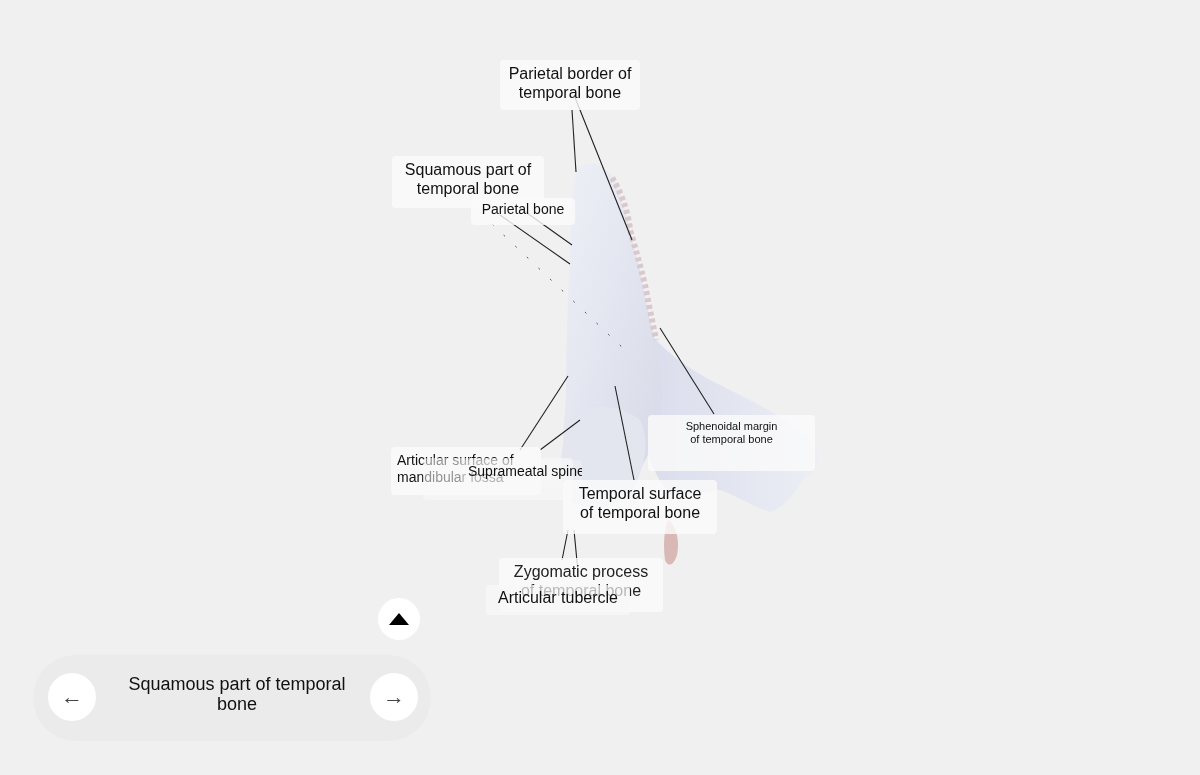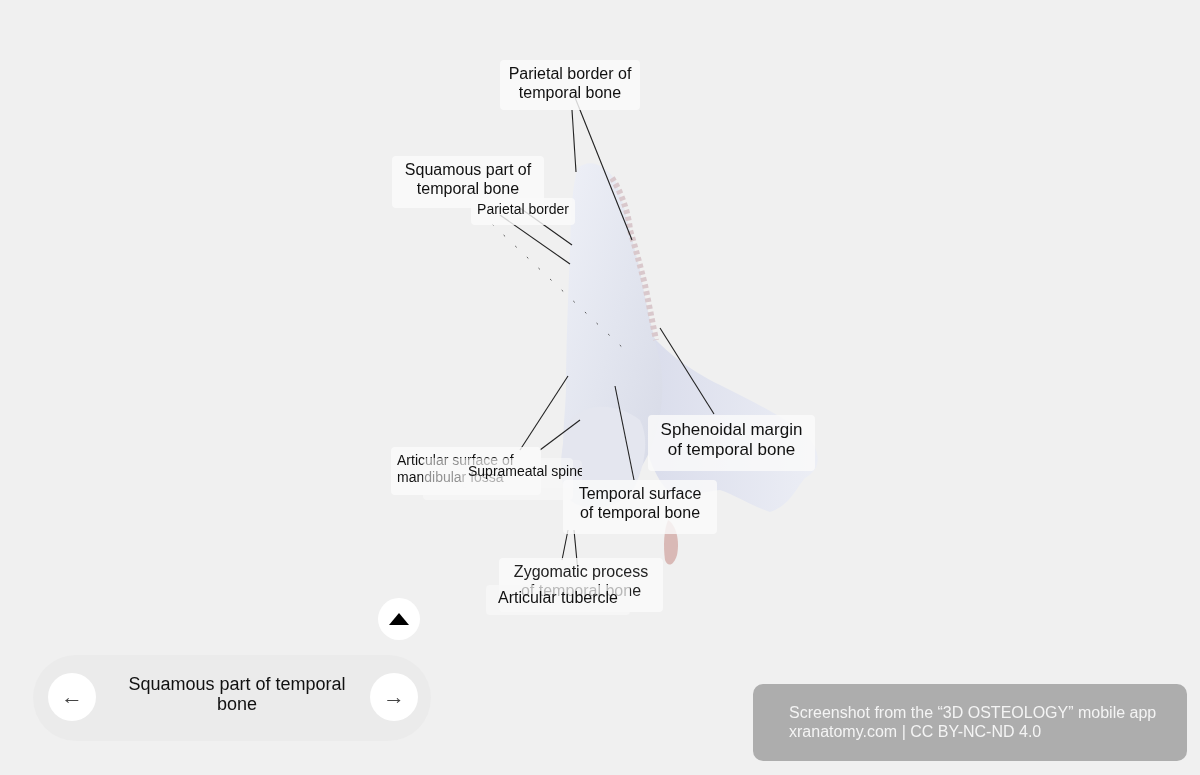--- a/index.html
+++ b/index.html
@@ -16,21 +16,21 @@
     background: rgba(250,250,250,0.82);
     border-radius: 4px;
     color: #111;
     text-align: center;
     line-height: 1.18;
     padding: 5px 7px;
     box-sizing: border-box;
     white-space: pre-line;
   }
   .label.l16 { font-size: 16px; }
-  .label.l17 { font-size: 17px; }
+  .label.l17 { font-size: 11px; }
   .label.l14 { font-size: 14px; }
   .label.faded { color: rgba(0,0,0,0.22); background: rgba(250,250,250,0.55); }
 
   .nav-pill {
     position: absolute;
     left: 33px; top: 655px;
     width: 398px; height: 86px;
     background: #ebebeb;
     border-radius: 43px;
   }
@@ -113,21 +113,21 @@
       <line x1="492" y1="224" x2="625" y2="350"></line>
     </g>
   </svg>
 
   <div class="label l16" style="left:500px;top:60px;width:140px;height:50px;">Parietal border of
 temporal bone</div>
 
   <div class="label l16" style="left:392px;top:156px;width:152px;height:52px;">Squamous part of
 temporal bone</div>
 
-  <div class="label l14" style="left:471px;top:198px;width:104px;height:27px;padding:3px 6px;">Parietal border</div>
+  <div class="label l14" style="left:471px;top:198px;width:104px;height:27px;padding:3px 6px;">Parietal bone</div>
 
   <div class="label l17" style="left:648px;top:415px;width:167px;height:56px;">Sphenoidal margin
 of temporal bone</div>
 
   <div class="label l14" style="left:391px;top:447px;width:150px;height:48px;text-align:left;padding-left:6px;">Articular surface of
 mandibular fossa</div>
 
   <div class="label l14 faded" style="left:423px;top:458px;width:150px;height:42px;"></div>
 
   <div class="label l14" style="left:447px;top:460px;width:120px;height:28px;padding:3px 6px;overflow:hidden;white-space:nowrap;background:rgba(250,250,250,0.3);margin-left:15px;">Suprameatal spine</div>
@@ -151,17 +151,13 @@
   <div class="circle-btn" style="left:48px;top:673px;width:48px;height:48px;">
     <span style="font-size:22px;color:#444;line-height:1;">←</span>
   </div>
 
   <div class="nav-title">Squamous part of temporal bone</div>
 
   <div class="circle-btn" style="left:370px;top:673px;width:48px;height:48px;">
     <span style="font-size:22px;color:#444;line-height:1;">→</span>
   </div>
 
-  <div class="watermark">
-    <div>Screenshot from the “3D OSTEOLOGY” mobile app</div>
-    <div>xranatomy.com | CC BY-NC-ND 4.0</div>
-  </div>
 </div>
 
 </body></html>

